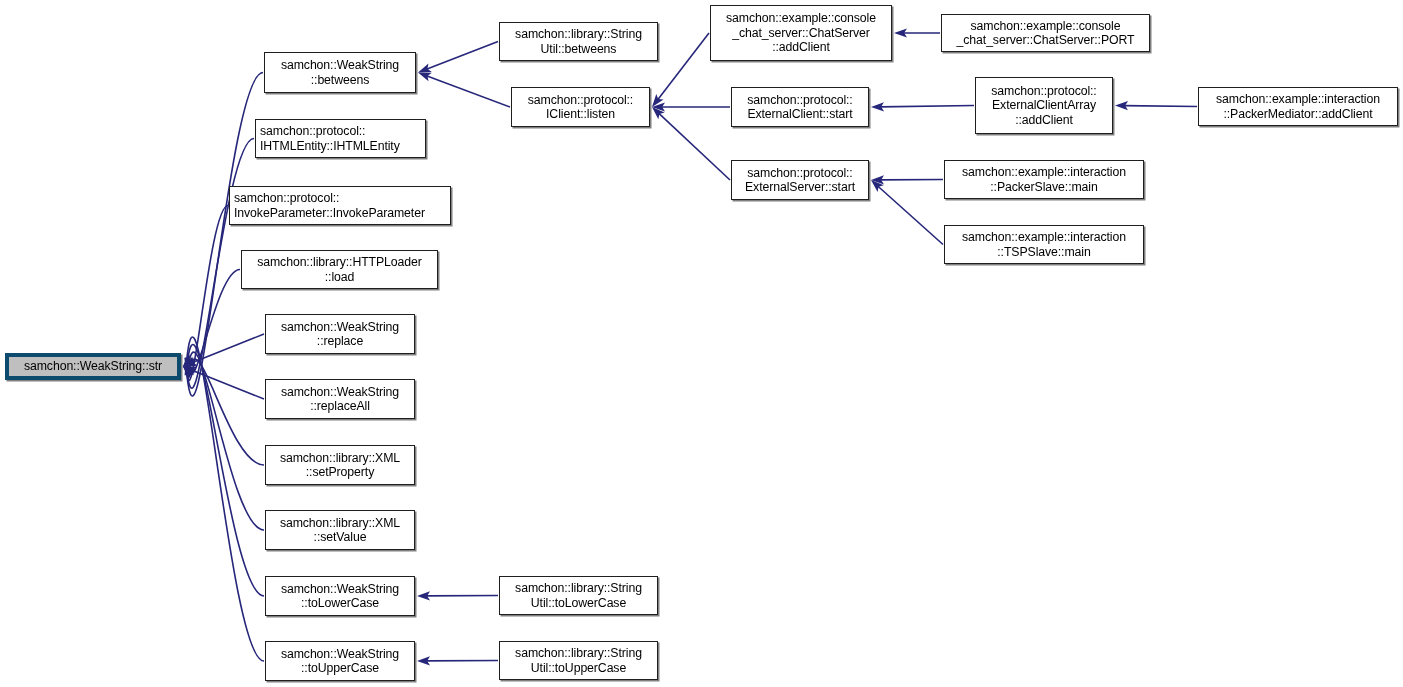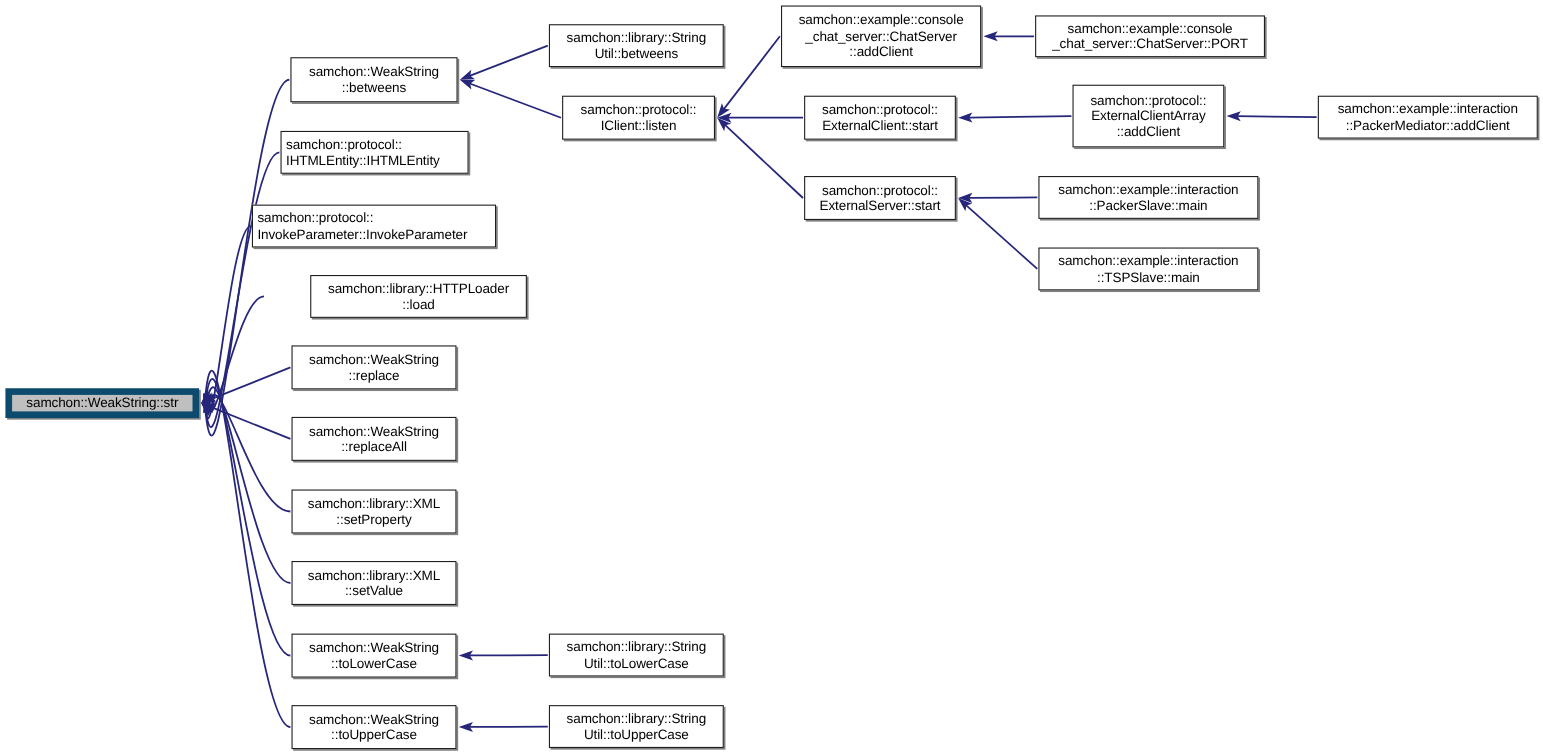--- a/index.html
+++ b/index.html
@@ -39,21 +39,21 @@
     font-size:12.3px;
     line-height:1.18;
     color:#000000;
     text-align:center;
     white-space:pre-line;
     letter-spacing:-0.1px;
   }
   .node.left-text .lbl{text-align:left;}
   .node.current{
     background:#bfbfbf;
-    border:6px solid #0c4a6e;
+    border:4px solid #0c4a6e;
   }
 </style>
 </head>
 <body>
 
 <div id="graph">
   <svg id="edges" viewBox="0 0 1403 687" width="1403" height="687" xmlns="http://www.w3.org/2000/svg">
       <g>
         <path d="M263.0,72.5 C227.0,72.5 197.4,528.2 185.4,357.8" stroke="#26267a" stroke-width="1.6" fill="none"></path>
         <polygon points="183.00,366.50 195.14,359.96 189.81,358.99 188.33,353.78" fill="#26267a"></polygon>
@@ -152,21 +152,21 @@
 ::betweens</span>
       </div>
       <div class="node left-text" style="left: 255px; top: 119px; width: 171px; height: 39px;">
         <span class="lbl">samchon::protocol::
 IHTMLEntity::IHTMLEntity</span>
       </div>
       <div class="node left-text" style="left: 229px; top: 186px; width: 222px; height: 39px;">
         <span class="lbl">samchon::protocol::
 InvokeParameter::InvokeParameter</span>
       </div>
-      <div class="node" style="left: 241px; top: 250px; width: 197px; height: 39px; margin-left: 41px;">
+      <div class="node" style="left: 241px; top: 250px; width: 197px; height: 39px;">
         <span class="lbl">samchon::library::HTTPLoader
 ::load</span>
       </div>
       <div class="node" style="left: 265px; top: 314px; width: 150px; height: 40px;">
         <span class="lbl">samchon::WeakString
 ::replace</span>
       </div>
       <div class="node" style="left: 265px; top: 379px; width: 150px; height: 40px;">
         <span class="lbl">samchon::WeakString
 ::replaceAll</span>

